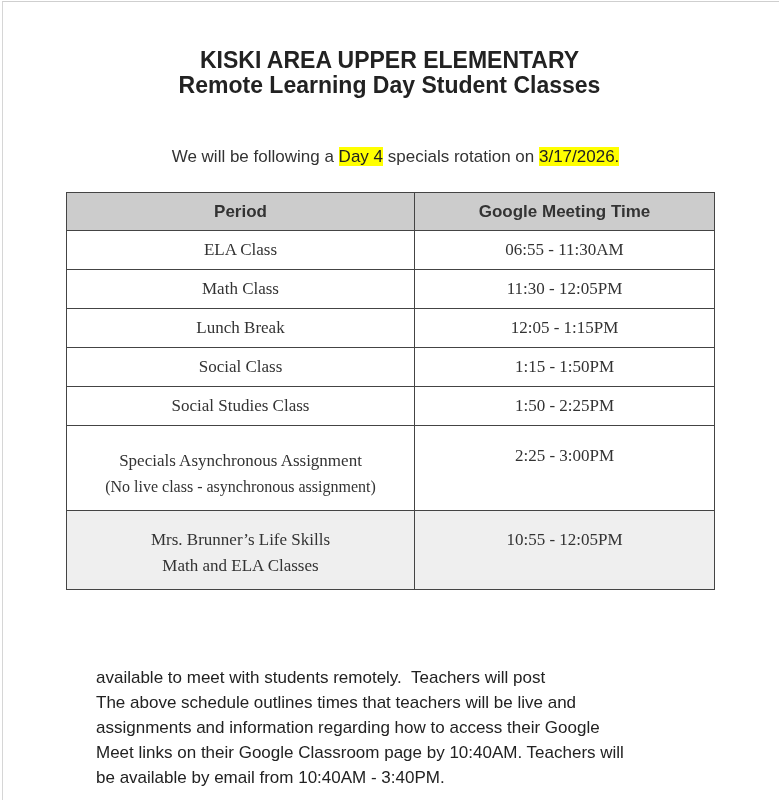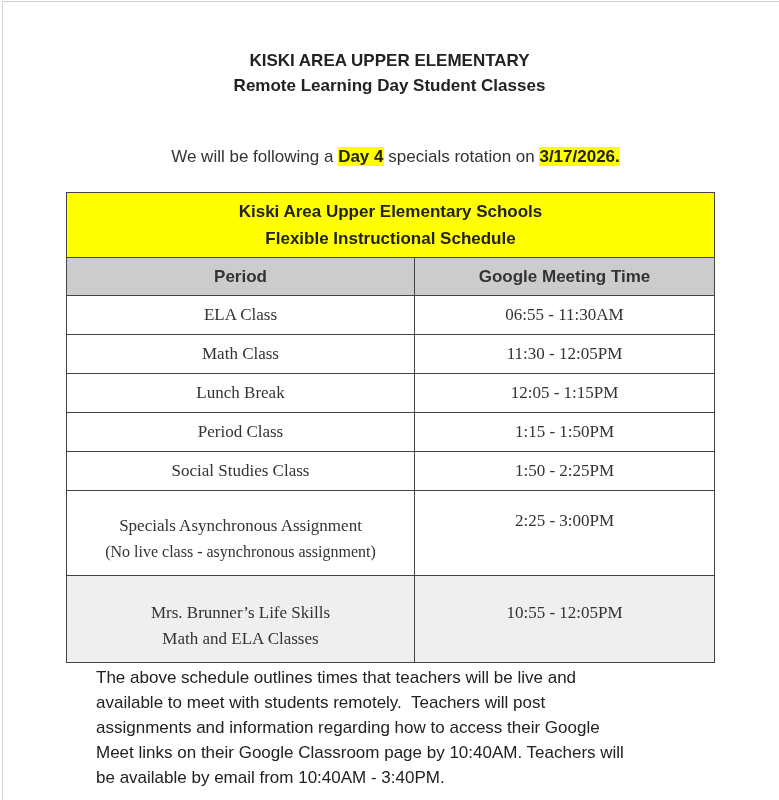--- a/index.html
+++ b/index.html
@@ -7,38 +7,38 @@
     width: 779px; height: 800px; overflow: hidden; background: #ffffff;
     font-family: "Liberation Sans", sans-serif; color: #222222;
     position: relative;
   }
   .page {
     position: absolute; left: 2px; top: 1px; width: 776px; height: 810px;
     border-left: 1px solid #d6d6d6; border-top: 1px solid #cfcfcf;
     background: #ffffff;
   }
   .title-block { position: absolute; left: 0; top: 48px; width: 779px; text-align: center; }
-  .title-line { font-weight: bold; font-size: 17px; line-height: 25px; color: #222; }
+  .title-line { font-weight: bold; font-size: 23px; line-height: 25px; color: #222; }
   .cursor { display: inline-block; width: 2px; height: 18px; background: #c2187a; vertical-align: -3px; margin-right: 0; }
   .rotation {
     position: absolute; left: 0; top: 147px; width: 791px; text-align: center;
     font-size: 17px; color: #333;
   }
-  .hl { background: #ffff00; font-weight: bold; color: #222; margin-top: 24px; }
+  .hl { background: #ffff00; font-weight: normal; color: #222; margin-top: 24px; }
   table.sched {
     position: absolute; left: 66px; top: 192px; width: 649px;
     border-collapse: collapse; font-size: 17px; color: #333;
   }
   table.sched td, table.sched th { border: 1px solid #444; text-align: center; padding: 0; }
   .banner td { background: #ffff00; font-weight: bold; height: 64px; line-height: 27px; color: #222; border-top: 2px solid #888; }
   .head th { background: #cccccc; font-weight: bold; height: 37px; color: #333; }
   .row td { height: 38px; font-family: Liberation Serif, serif; }
   .row.multi td { height: 62px; vertical-align: top; padding-top: 22px; line-height: 26px; }
   .row.multi td.t { padding-top: 19px; line-height: 22px; }
-  .row.multi2 td { height: 62px; vertical-align: top; padding-top: 24px; line-height: 26px; background: #efefef; }
+  .row.multi2 td { height: 62px; vertical-align: top; padding-top: 16px; line-height: 26px; background: #efefef; }
   .sub { font-size: 16px; }
   .col1 { width: 347px; }
   .para {
     position: absolute; left: 96px; top: 665px; width: 620px;
     font-size: 17px; line-height: 25px; color: #222;
   }
 </style>
 </head>
 <body>
 
@@ -46,44 +46,38 @@
 
 <div class="title-block">
   <div class="title-line">KISKI AREA UPPER ELEMENTARY</div>
   <div class="title-line">Remote Learning Day Student Classes</div>
 </div>
 
 <div class="rotation"><span>We will be following a </span><span class="hl">Day 4</span><span> specials rotation on </span><span class="hl">3/17/2026.</span></div>
 
 <table class="sched">
   <tbody>
-      <tr class="banner">
-    <td colspan="2">
-      <div>Kiski Area Upper Elementary Schools</div>
-      <div>Flexible Instructional Schedule</div>
-    </td>
-  </tr>
   <tr class="head">
     <th class="col1">Period</th>
     <th>Google Meeting Time</th>
   </tr>
   <tr class="row">
     <td>ELA Class</td>
     <td>06:55 - 11:30AM</td>
   </tr>
   <tr class="row">
     <td>Math Class</td>
     <td>11:30 - 12:05PM</td>
   </tr>
   <tr class="row">
     <td>Lunch Break</td>
     <td>12:05 - 1:15PM</td>
   </tr>
   <tr class="row">
-    <td>Period Class</td>
+    <td>Social Class</td>
     <td>1:15 - 1:50PM</td>
   </tr>
   <tr class="row">
     <td>Social Studies Class</td>
     <td>1:50 - 2:25PM</td>
   </tr>
   <tr class="row multi">
     <td>
       <div>Specials Asynchronous Assignment</div>
       <div class="sub">(No live class - asynchronous assignment)</div>
@@ -94,18 +88,18 @@
     <td>
       <div>Mrs. Brunner’s Life Skills</div>
       <div>Math and ELA Classes</div>
     </td>
     <td>10:55 - 12:05PM</td>
   </tr>
 </tbody>
   </table>
 
 <div class="para">
+  <div style="white-space:pre">available to meet with students remotely.  Teachers will post</div>
   <div>The above schedule outlines times that teachers will be live and</div>
-  <div style="white-space:pre">available to meet with students remotely.  Teachers will post</div>
   <div>assignments and information regarding how to access their Google</div>
   <div>Meet links on their Google Classroom page by 10:40AM. Teachers will</div>
   <div>be available by email from 10:40AM - 3:40PM.</div>
 </div>
 
 </body></html>

